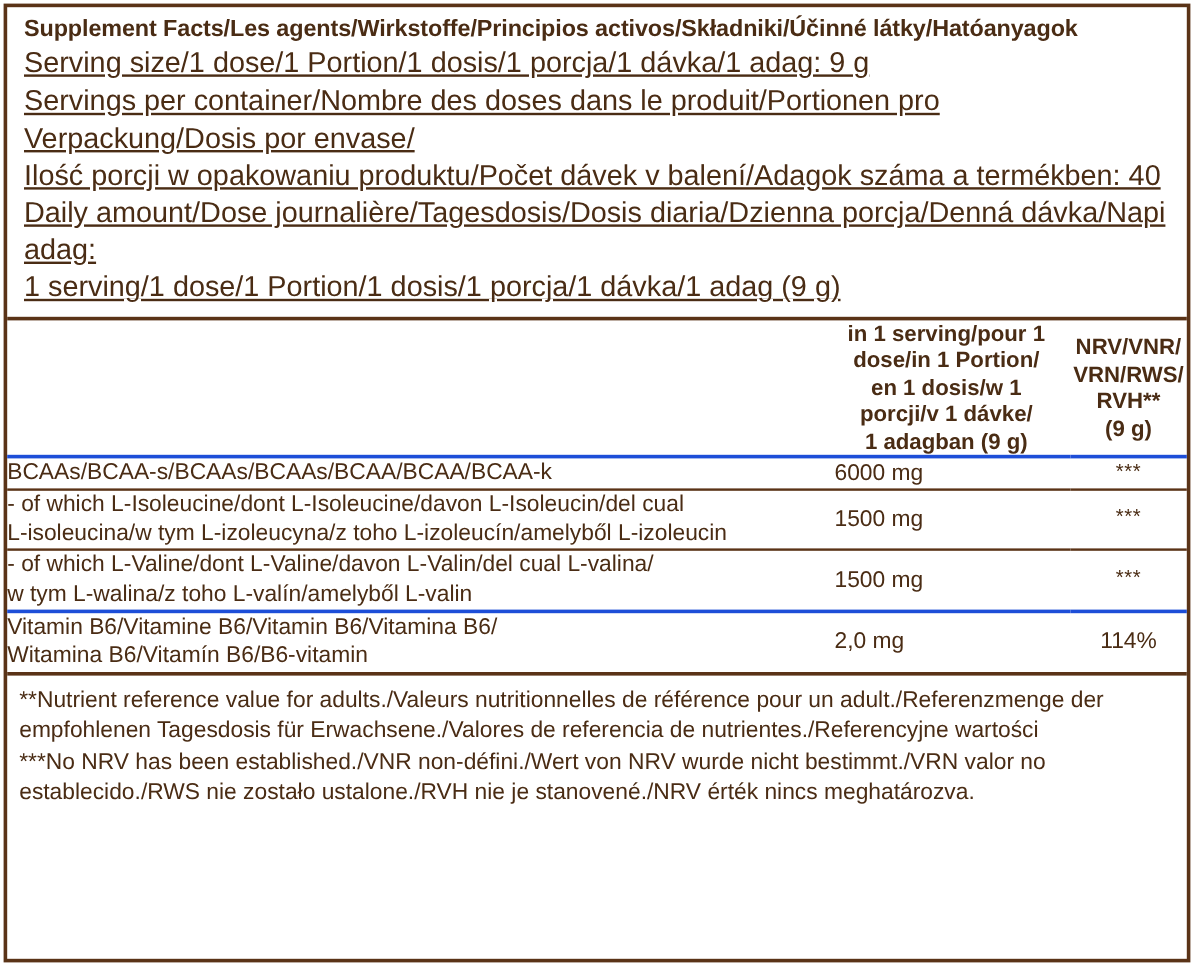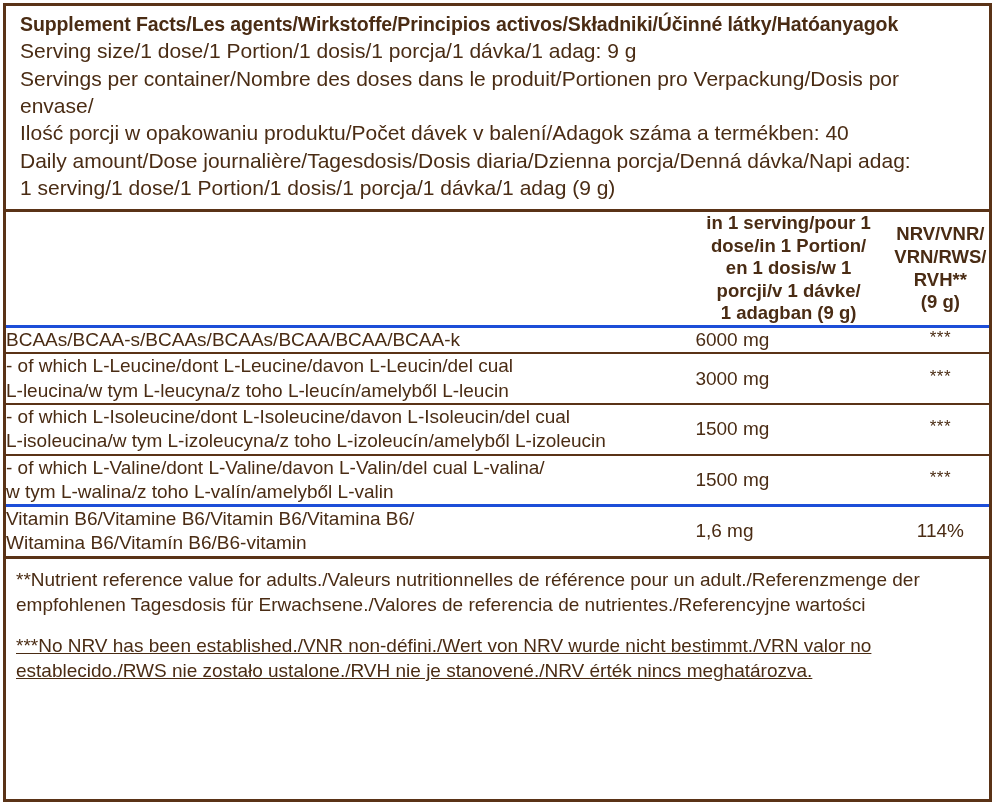--- a/index.html
+++ b/index.html
@@ -47,22 +47,23 @@
     font-size: 19.5px;
     color: #4a2c14;
   }
   .header-title {
     font-weight: bold;
     font-size: 19.5px;
     letter-spacing: -0.1px;
     white-space: nowrap;
   }
   .header-line {
-    font-size: 21px;
+    font-size: 24px;
     white-space: normal;
+    text-decoration: underline;
   }
   .rule {
     border-top: 3px solid #5a3317;
     margin: 0;
     height: 0;
     font-size: 0;
     line-height: 0;
   }
   
   table.facts {
@@ -114,21 +115,21 @@
   tr.sep-thick > td { border-top: 3px solid #1d4ed8; }
   
   .footnotes {
     padding: 8px 22px 4px 10px;
     font-size: 19px;
     line-height: 1.32;
   }
   .footnotes p {
     margin: 0 0 0 0;
   }
-  .footnotes p + p { margin-top: 16px; text-decoration: underline; }
+  .footnotes p + p { margin-top: 2px; }
 </style>
 </head>
 <body>
 
 <div class="panel">
   <div class="frame"></div>
   <div class="inner">
 
     <div class="header-block">
       <div class="header-title">Supplement Facts/Les agents/Wirkstoffe/Principios activos/Składniki/Účinné látky/Hatóanyagok</div>
@@ -167,28 +168,20 @@
       </thead>
       <tbody>
         <tr class="sep-thick">
           <td class="row-name">
             <div>BCAAs/BCAA-s/BCAAs/BCAAs/BCAA/BCAA/BCAA-k</div>
           </td>
           <td class="row-amt">6000 mg</td>
           <td class="row-nrv stars">***</td>
         </tr>
 
-        <tr class="sep">
-          <td class="row-name">
-            <div>- of which L-Leucine/dont L-Leucine/davon L-Leucin/del cual</div>
-            <div>L-leucina/w tym L-leucyna/z toho L-leucín/amelyből L-leucin</div>
-          </td>
-          <td class="row-amt">3000 mg</td>
-          <td class="row-nrv stars">***</td>
-        </tr>
 
         <tr class="sep">
           <td class="row-name">
             <div>- of which L-Isoleucine/dont L-Isoleucine/davon L-Isoleucin/del cual</div>
             <div>L-isoleucina/w tym L-izoleucyna/z toho L-izoleucín/amelyből L-izoleucin</div>
           </td>
           <td class="row-amt">1500 mg</td>
           <td class="row-nrv stars">***</td>
         </tr>
 
@@ -199,21 +192,21 @@
           </td>
           <td class="row-amt">1500 mg</td>
           <td class="row-nrv stars">***</td>
         </tr>
 
         <tr class="sep-thick">
           <td class="row-name">
             <div>Vitamin B6/Vitamine B6/Vitamin B6/Vitamina B6/</div>
             <div>Witamina B6/Vitamín B6/B6-vitamin</div>
           </td>
-          <td class="row-amt">1,6 mg</td>
+          <td class="row-amt">2,0 mg</td>
           <td class="row-nrv">114%</td>
         </tr>
       </tbody>
     </table>
 
     <div class="rule"></div>
 
     <div class="footnotes">
       <p>
         <span>**Nutrient reference value for adults./Valeurs nutritionnelles de référence pour un adult./Referenzmenge der</span><br>

